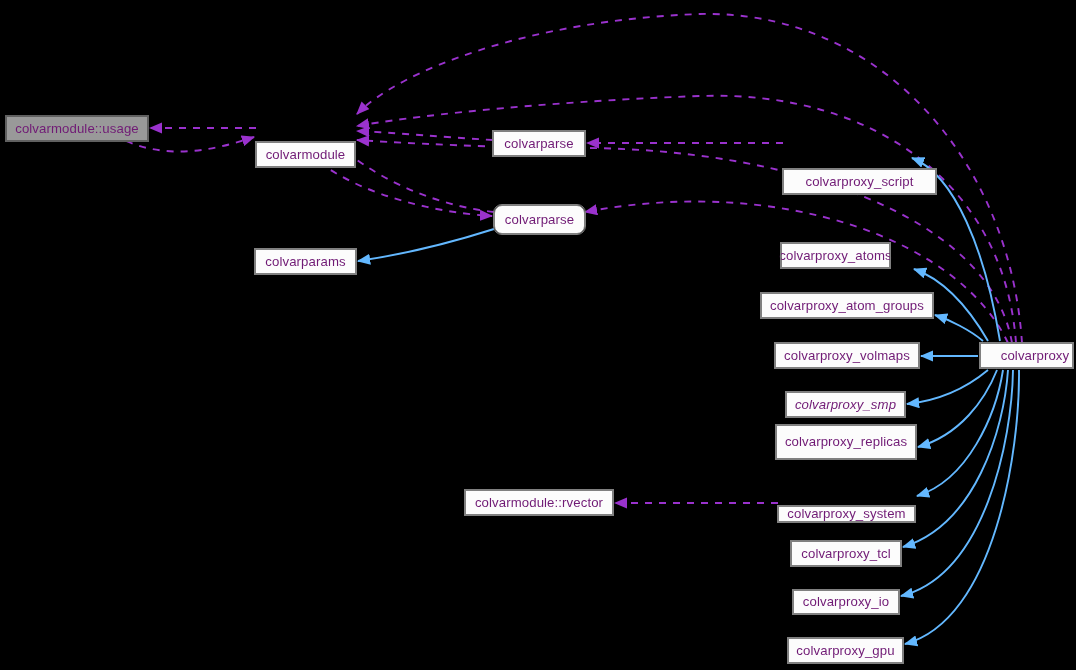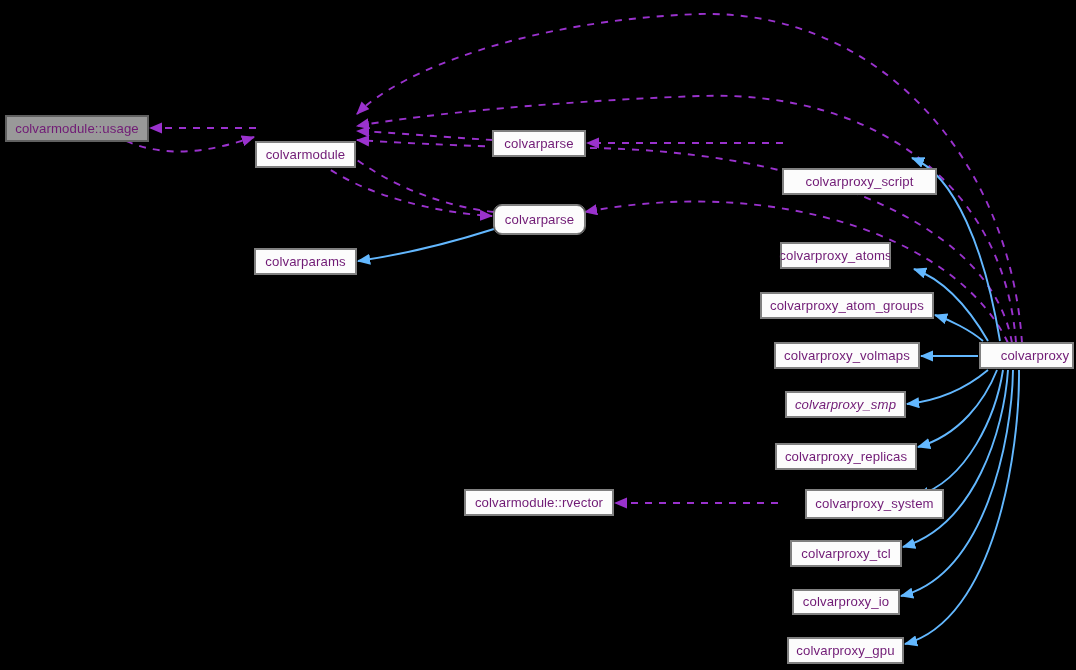--- a/index.html
+++ b/index.html
@@ -89,21 +89,21 @@
       <div class="node" style="left: 256px; top: 116px; width: 99px; height: 25px; margin-top: 26px;">colvarmodule</div>
       <div class="node" style="left: 493px; top: 131px; width: 92px; height: 25px;">colvarparse</div>
       <div class="node" style="left: 494px; top: 205px; width: 91px; height: 29px; border-radius: 8px;">colvarparse</div>
       <div class="node" style="left: 255px; top: 249px; width: 101px; height: 25px;">colvarparams</div>
       <div class="node" style="left: 465px; top: 490px; width: 148px; height: 25px;">colvarmodule::rvector</div>
       <div class="node" style="left: 783px; top: 131px; width: 153px; height: 25px; margin-top: 38px;">colvarproxy_script</div>
       <div class="node" style="left: 781px; top: 243px; width: 109px; height: 25px;">colvarproxy_atoms</div>
       <div class="node" style="left: 761px; top: 293px; width: 172px; height: 25px;">colvarproxy_atom_groups</div>
       <div class="node" style="left: 775px; top: 343px; width: 144px; height: 25px;">colvarproxy_volmaps</div>
       <div class="node" style="left: 786px; top: 392px; width: 119px; height: 25px; font-style: italic;">colvarproxy_smp</div>
-      <div class="node" style="left: 776px; top: 444px; width: 140px; height: 25px;">colvarproxy_replicas</div>
-      <div class="node" style="left: 778px; top: 490px; width: 137px; height: 28px; margin-left: 28px;">colvarproxy_system</div>
+      <div class="node" style="left: 776px; top: 425px; width: 140px; height: 34px;">colvarproxy_replicas</div>
+      <div class="node" style="left: 778px; top: 506px; width: 137px; height: 16px;">colvarproxy_system</div>
       <div class="node" style="left: 791px; top: 541px; width: 110px; height: 25px;">colvarproxy_tcl</div>
       <div class="node" style="left: 793px; top: 590px; width: 106px; height: 24px;">colvarproxy_io</div>
       <div class="node" style="left: 788px; top: 638px; width: 115px; height: 25px; text-align: right;">colvarproxy_gpu</div>
       <div class="node" style="left: 980px; top: 343px; width: 93px; height: 25px; padding-left: 17px;">colvarproxy</div>
     </div>
 
 </div>
 
 </body></html>

